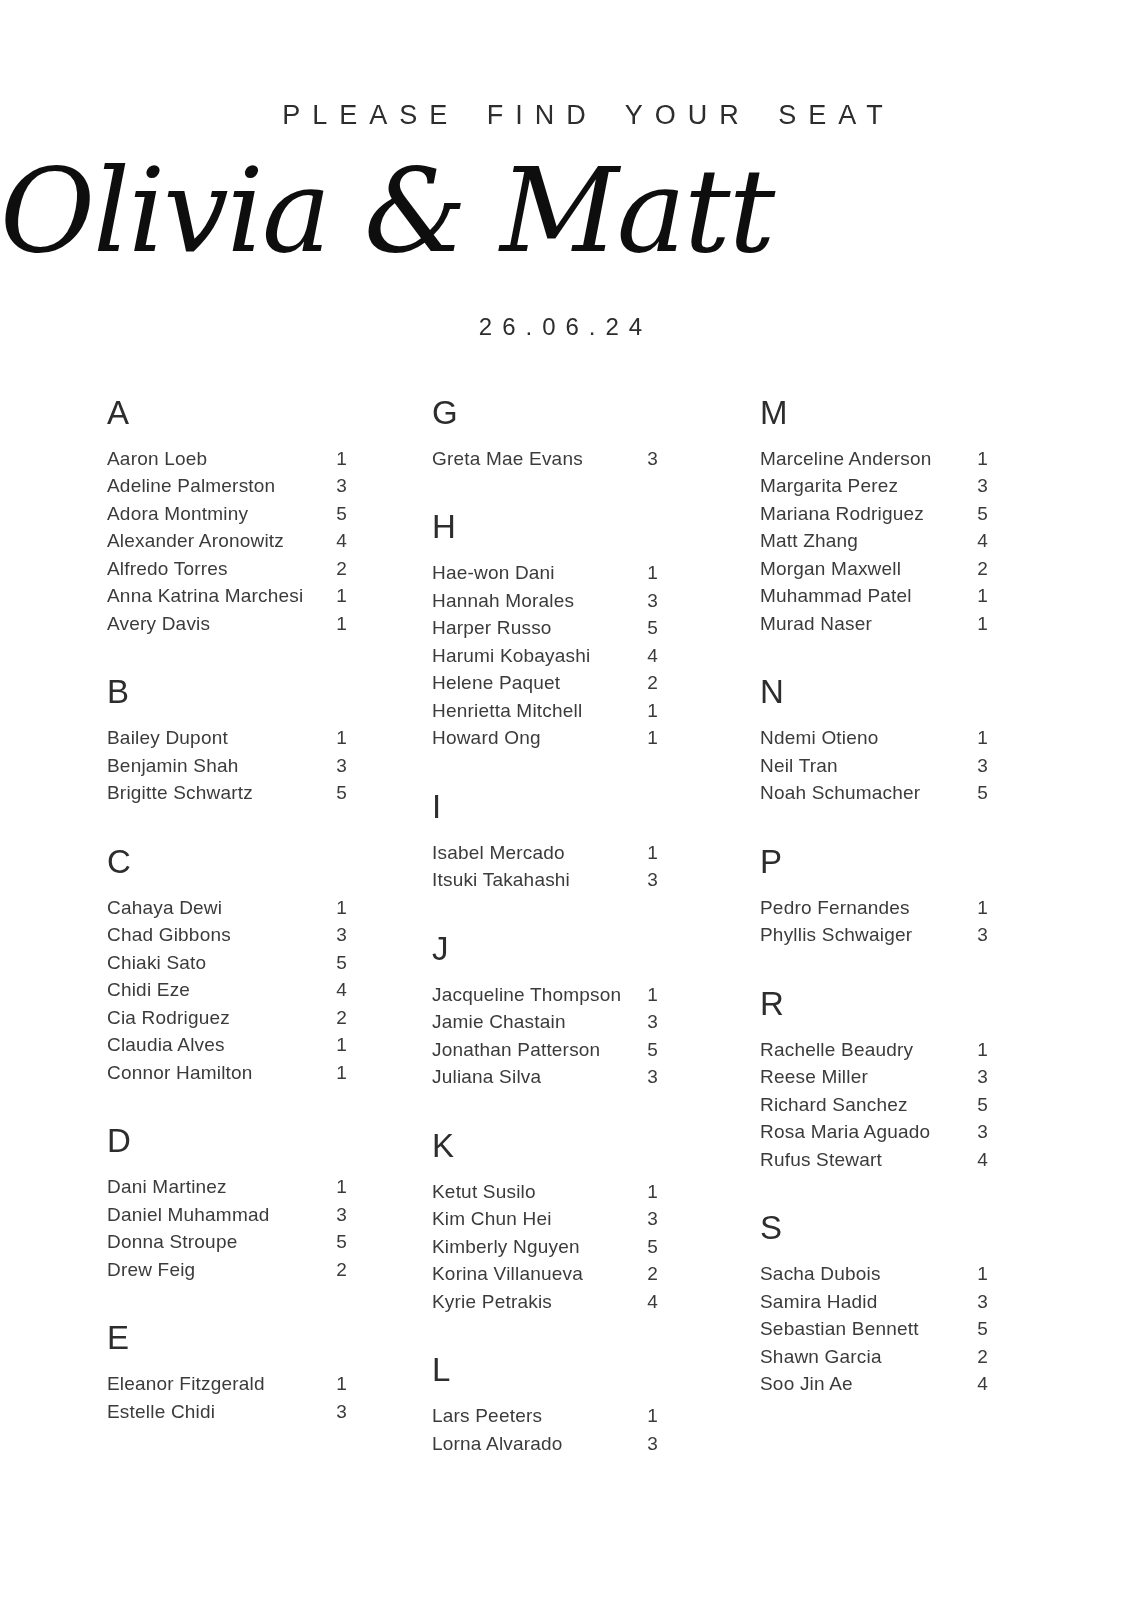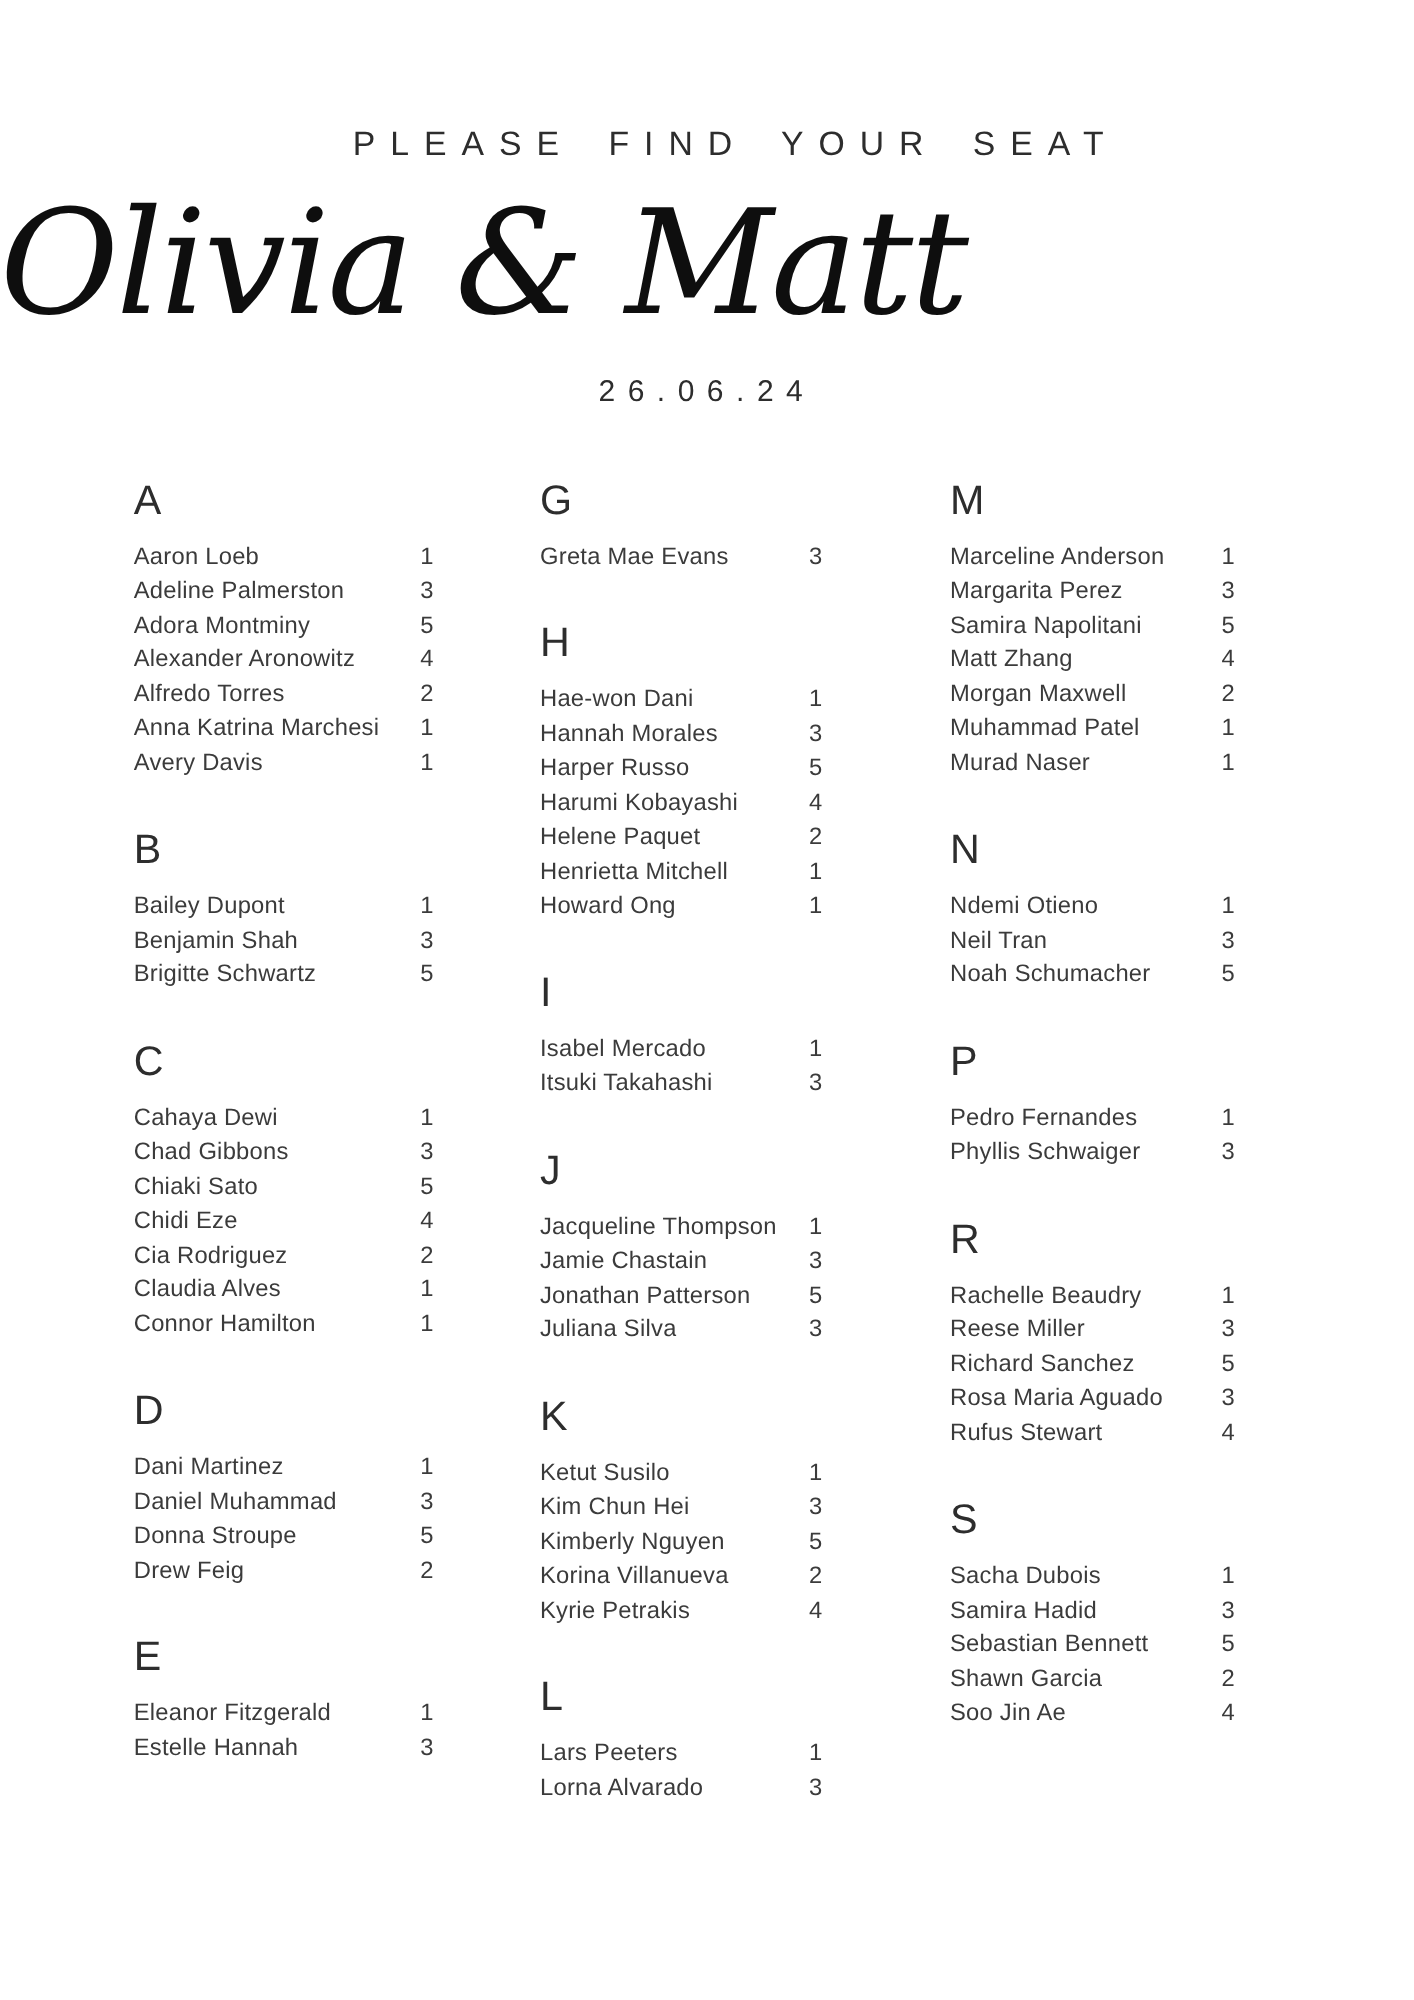--- a/index.html
+++ b/index.html
@@ -34,21 +34,21 @@
     color: #0e0e0e;
     margin-top: 2px;
     white-space: nowrap;
     letter-spacing: -2px;
   }
   .event-date {
     text-align: center;
     font-size: 24px;
     letter-spacing: 10px;
     color: #2d2d2d;
-    margin-top: 10px;
+    margin-top: 23px;
   }
   .columns {
     display: flex;
     padding-left: 107px;
     margin-top: 52px;
     align-items: flex-start;
   }
   .col { flex: none; }
   .col:nth-child(1) { width: 240px; margin-right: 85px; }
   .col:nth-child(2) { width: 226px; margin-right: 102px; }
@@ -181,21 +181,21 @@
           <span class="guest-table">2</span>
         </div>
       </div>
       <div class="section">
         <div class="section-letter">E</div>
         <div class="guest-row">
           <span class="guest-name">Eleanor Fitzgerald</span>
           <span class="guest-table">1</span>
         </div>
         <div class="guest-row">
-          <span class="guest-name">Estelle Hannah</span>
+          <span class="guest-name">Estelle Chidi</span>
           <span class="guest-table">3</span>
         </div>
       </div>
     </div>
     <div class="col">
       <div class="section">
         <div class="section-letter">G</div>
         <div class="guest-row">
           <span class="guest-name">Greta Mae Evans</span>
           <span class="guest-table">3</span>
@@ -302,21 +302,21 @@
         <div class="section-letter">M</div>
         <div class="guest-row">
           <span class="guest-name">Marceline Anderson</span>
           <span class="guest-table">1</span>
         </div>
         <div class="guest-row">
           <span class="guest-name">Margarita Perez</span>
           <span class="guest-table">3</span>
         </div>
         <div class="guest-row">
-          <span class="guest-name">Samira Napolitani</span>
+          <span class="guest-name">Mariana Rodriguez</span>
           <span class="guest-table">5</span>
         </div>
         <div class="guest-row">
           <span class="guest-name">Matt Zhang</span>
           <span class="guest-table">4</span>
         </div>
         <div class="guest-row">
           <span class="guest-name">Morgan Maxwell</span>
           <span class="guest-table">2</span>
         </div>

